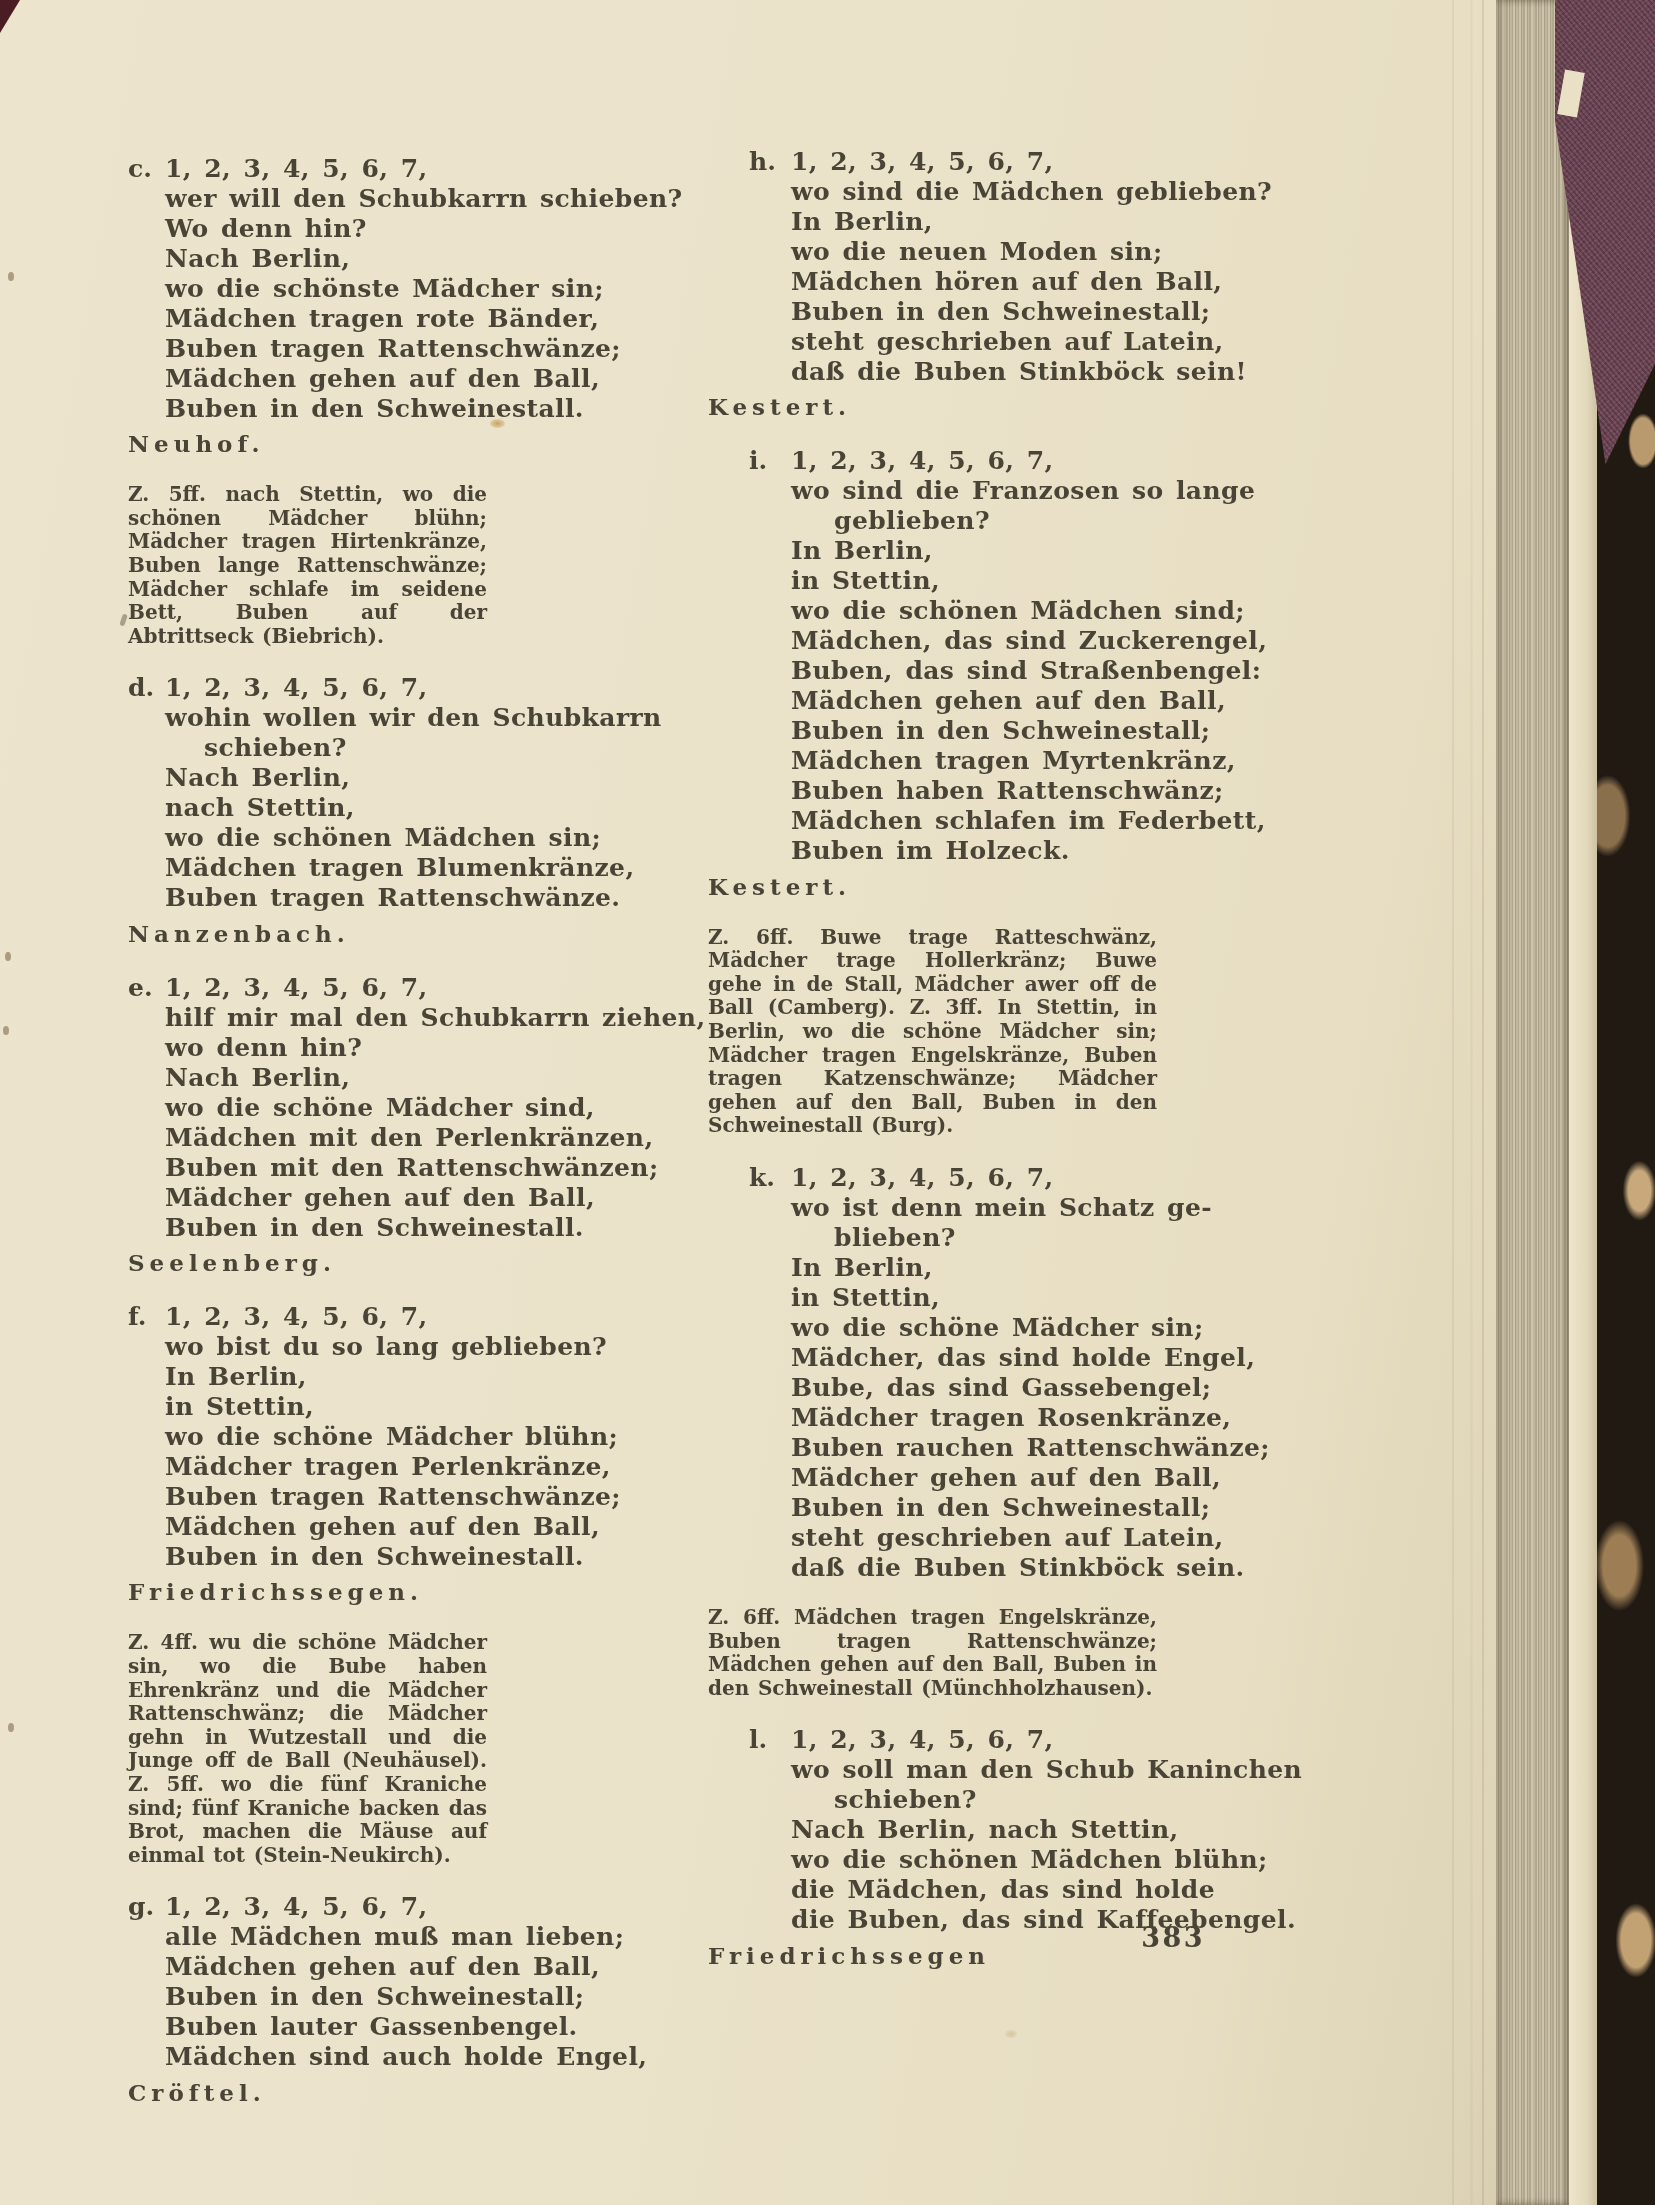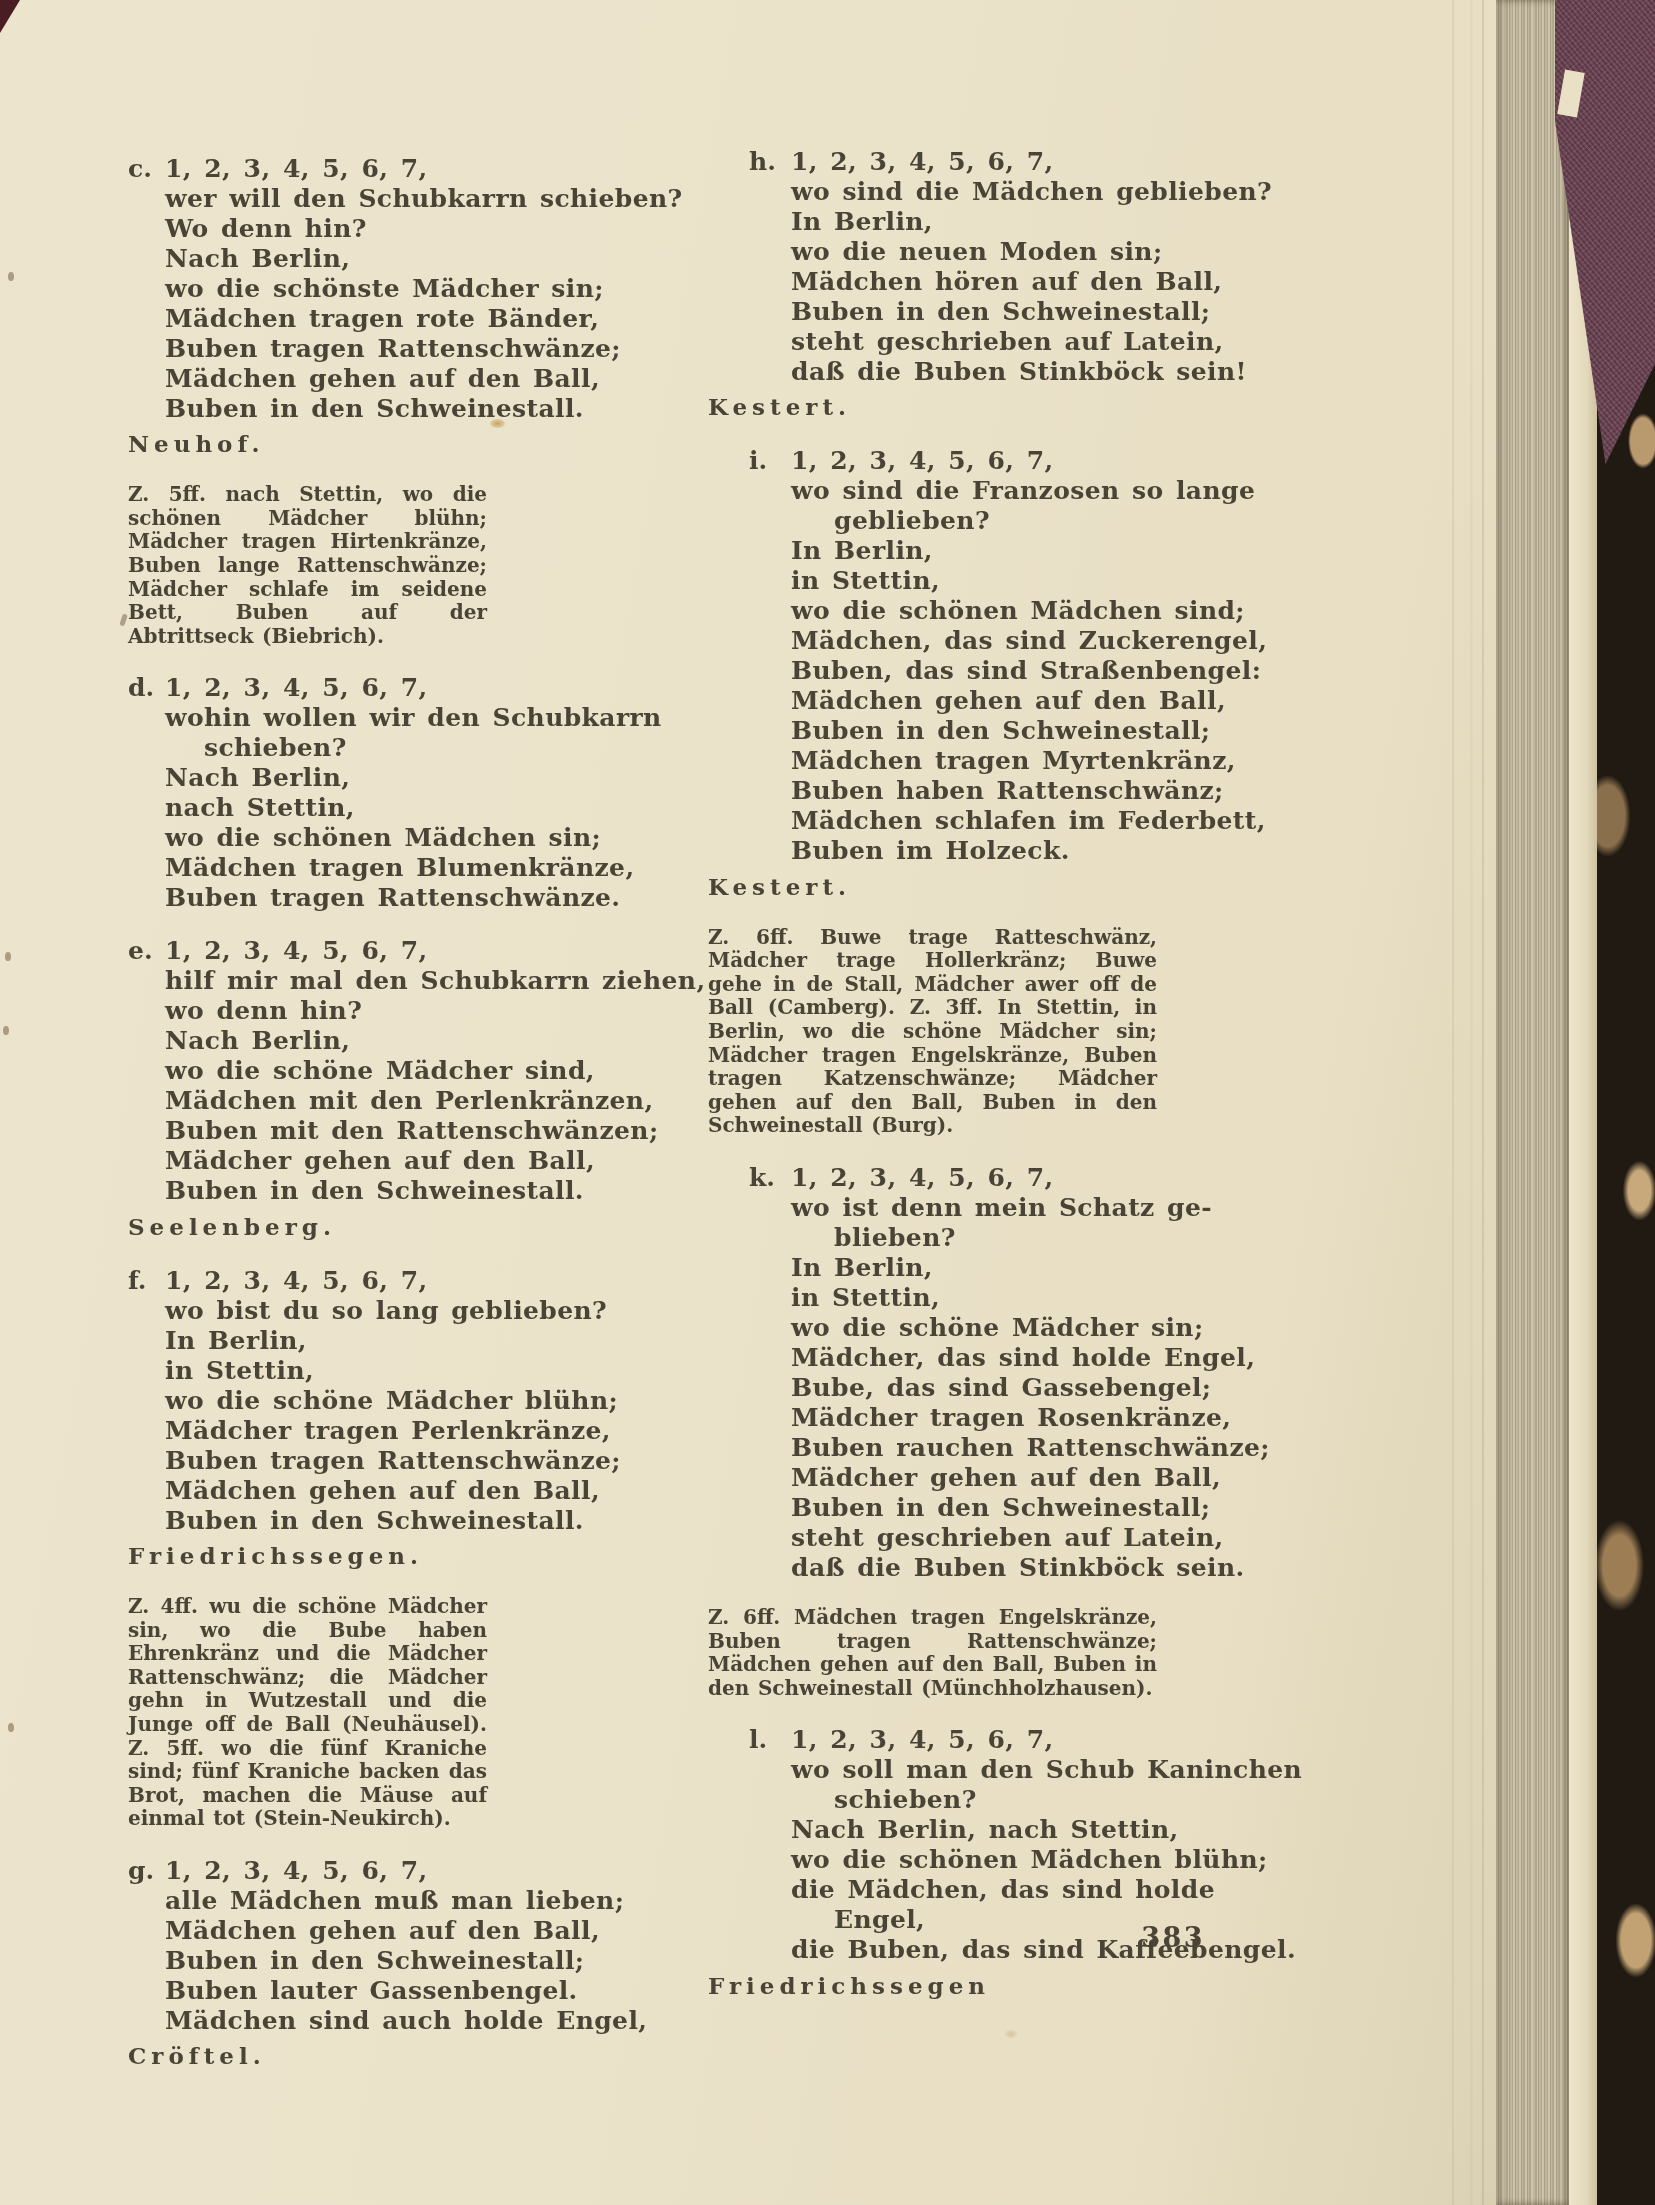--- a/index.html
+++ b/index.html
@@ -132,20 +132,21 @@
       <div class="verse">
         <span class="vlabel">d.</span>
         <div class="vline">1, 2, 3, 4, 5, 6, 7,</div>
         <div class="vline">wohin wollen wir den Schubkarrn</div>
         <div class="vline cont">schieben?</div>
         <div class="vline">Nach Berlin,</div>
         <div class="vline">nach Stettin,</div>
         <div class="vline">wo die schönen Mädchen sin;</div>
         <div class="vline">Mädchen tragen Blumenkränze,</div>
         <div class="vline">Buben tragen Rattenschwänze.</div>
+        <div class="attr">Nanzenbach.</div>
       </div>
       <div class="verse">
         <span class="vlabel">e.</span>
         <div class="vline">1, 2, 3, 4, 5, 6, 7,</div>
         <div class="vline">hilf mir mal den Schubkarrn ziehen,</div>
         <div class="vline">wo denn hin?</div>
         <div class="vline">Nach Berlin,</div>
         <div class="vline">wo die schöne Mädcher sind,</div>
         <div class="vline">Mädchen mit den Perlenkränzen,</div>
         <div class="vline">Buben mit den Rattenschwänzen;</div>
@@ -229,21 +230,20 @@
       </div>
       <div class="note">Z. 6ff. Mädchen tragen Engelskränze, Buben tragen Rattenschwänze; Mädchen gehen auf den Ball, Buben in den Schweinestall (Münchholzhausen).</div>
       <div class="verse">
         <span class="vlabel">l.</span>
         <div class="vline">1, 2, 3, 4, 5, 6, 7,</div>
         <div class="vline">wo soll man den Schub Kaninchen</div>
         <div class="vline cont">schieben?</div>
         <div class="vline">Nach Berlin, nach Stettin,</div>
         <div class="vline">wo die schönen Mädchen blühn;</div>
         <div class="vline">die Mädchen, das sind holde</div>
-        <div class="vline cont">Engel,</div>
         <div class="vline">die Buben, das sind Kaffeebengel.</div>
         <div class="attr">Friedrichssegen</div>
       </div>
     </div>
   <div class="pagenum">383</div>
 
   <div class="spot f1"></div>
   <div class="spot f2"></div>
   <div class="spot f3"></div>
 </div>

